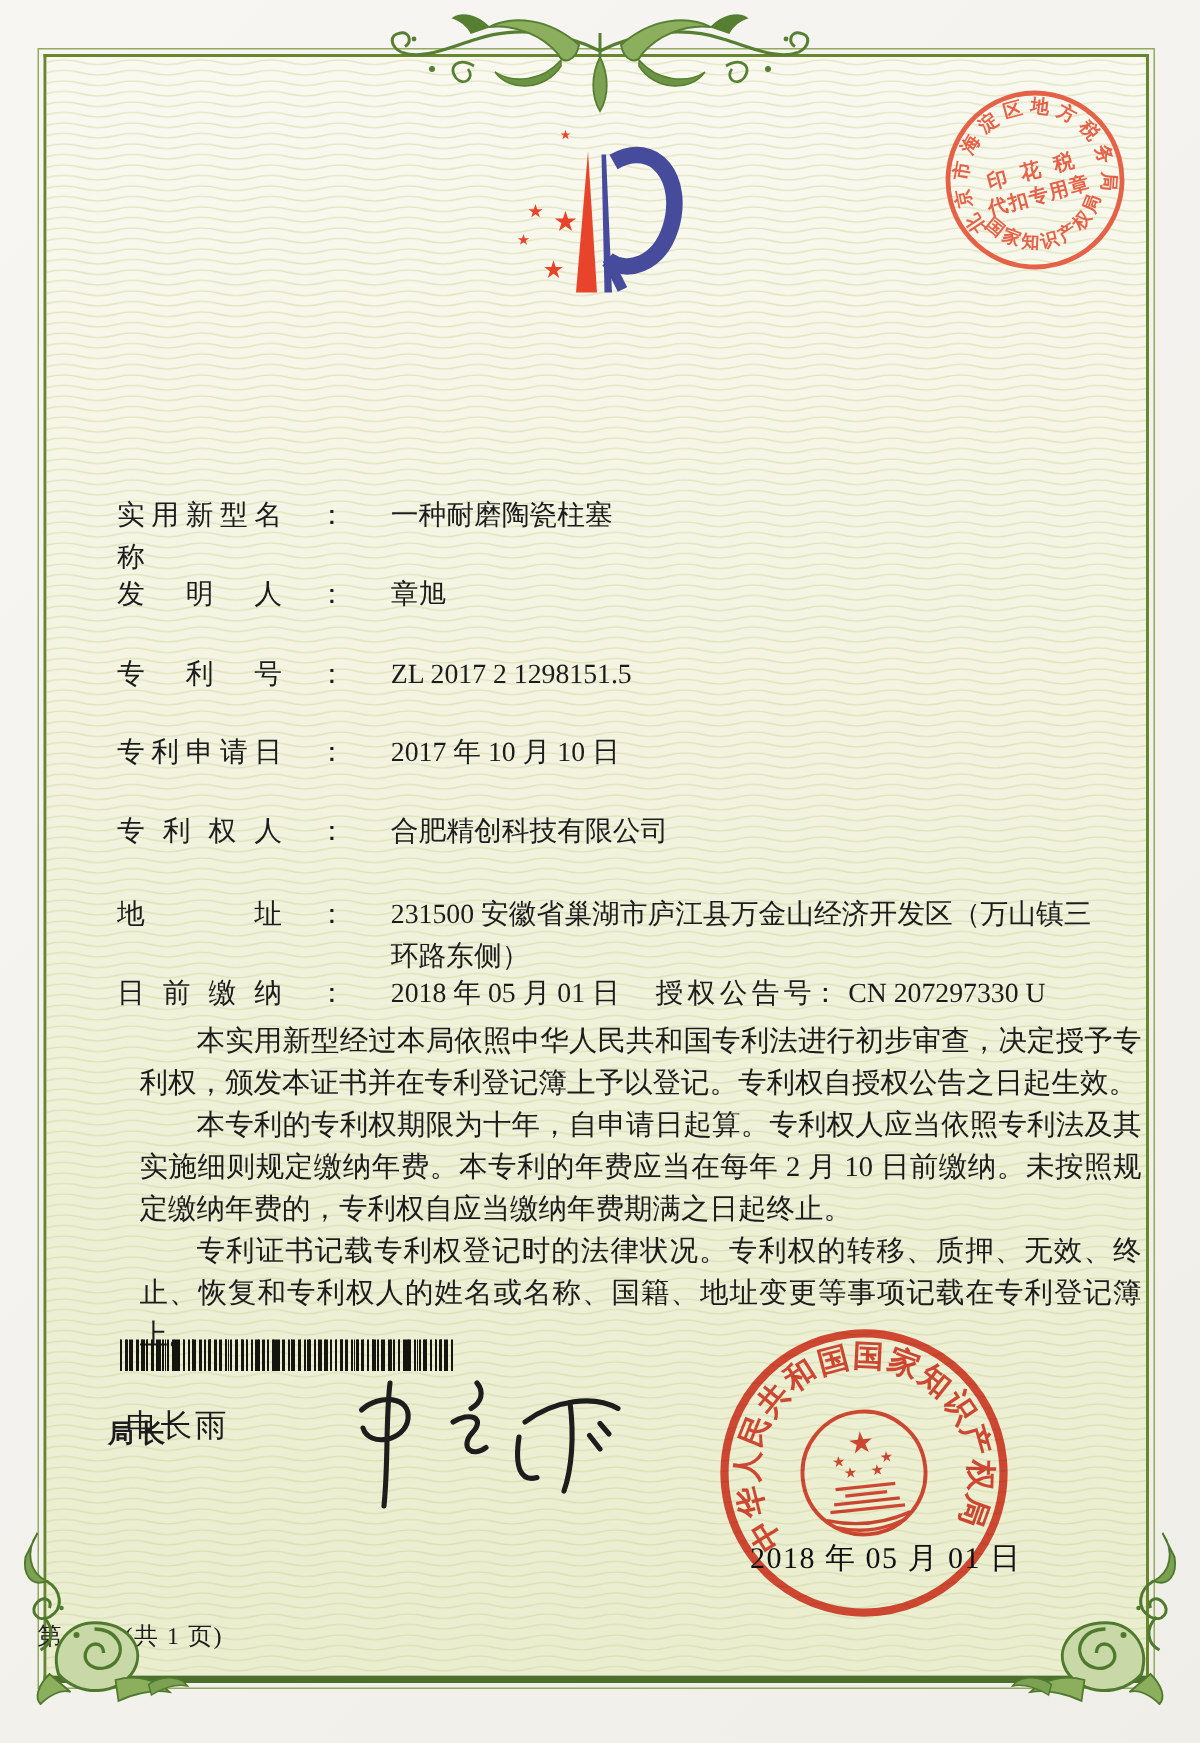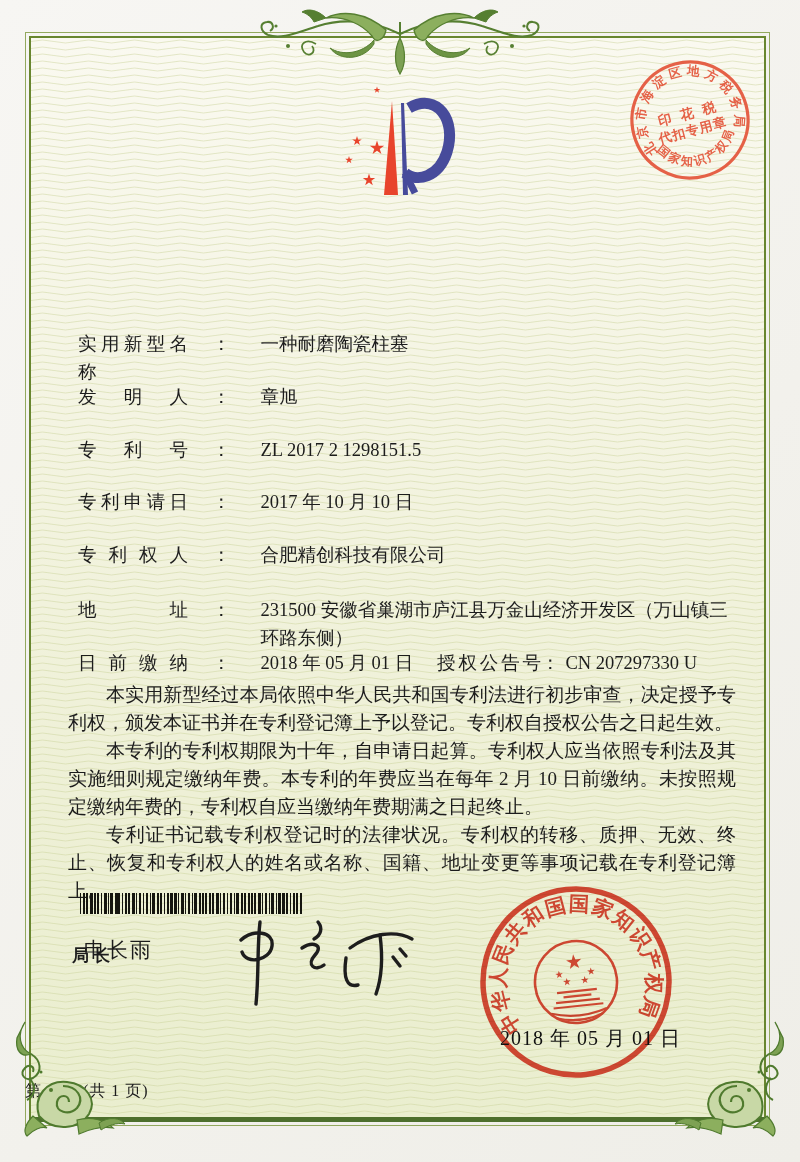--- a/index.html
+++ b/index.html
@@ -26,21 +26,21 @@
 
   .fields{left:78px;top:330px;width:670px;font-size:18.5px;}
   .frow{position:absolute;left:0;display:flex;align-items:flex-start;line-height:28px;gap:24px;}
   .flabel{display:inline-block;width:110px;text-align:justify;text-align-last:justify;flex:0 0 110px;}
   .fcolon{flex:0 0 auto;}
   .fvalue{margin-left:6px;font-family:Liberation Serif, serif;}
   .addr .fvalue{width:480px;}
   .grant-no{position:absolute;left:359px;top:0;display:flex;}
   .grant-no .flabel{width:104px;flex-basis:104px;}
 
-  .paras{left:68px;top:681px;width:668px;font-size:19px;line-height:28px;text-align:justify;}
+  .paras{left:93px;top:681px;width:668px;font-size:19px;line-height:28px;text-align:justify;}
   .paras p{margin:0;text-indent:2em;}
 
   .barcode{left:80px;top:893px;width:222px;height:21px;
     background:
       repeating-linear-gradient(90deg,#15150f 0 1.5px,rgba(0,0,0,0) 1.5px 3.5px),
       repeating-linear-gradient(90deg,#15150f 0 1px,rgba(0,0,0,0) 1px 6px),
       repeating-linear-gradient(90deg,rgba(0,0,0,0) 0 4px,#15150f 4px 5.5px,rgba(0,0,0,0) 5.5px 11px);}
 
   .signer-title{left:72px;top:944px;font-size:17px;letter-spacing:4px;font-family:"Liberation Sans","DejaVu Sans",sans-serif;font-weight:bold;}
   .signer-name{left:84px;top:936px;font-size:21px;letter-spacing:2px;font-family:"Liberation Sans","DejaVu Sans",sans-serif;text-align:right;}

